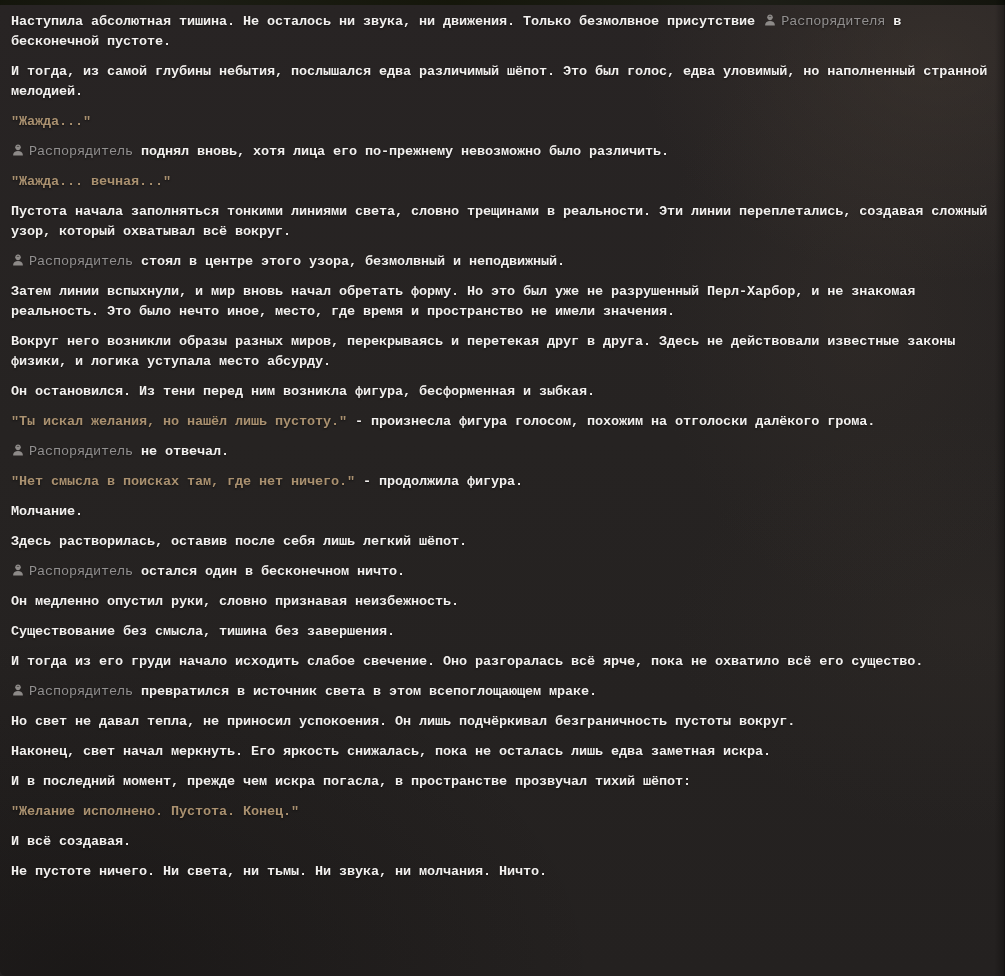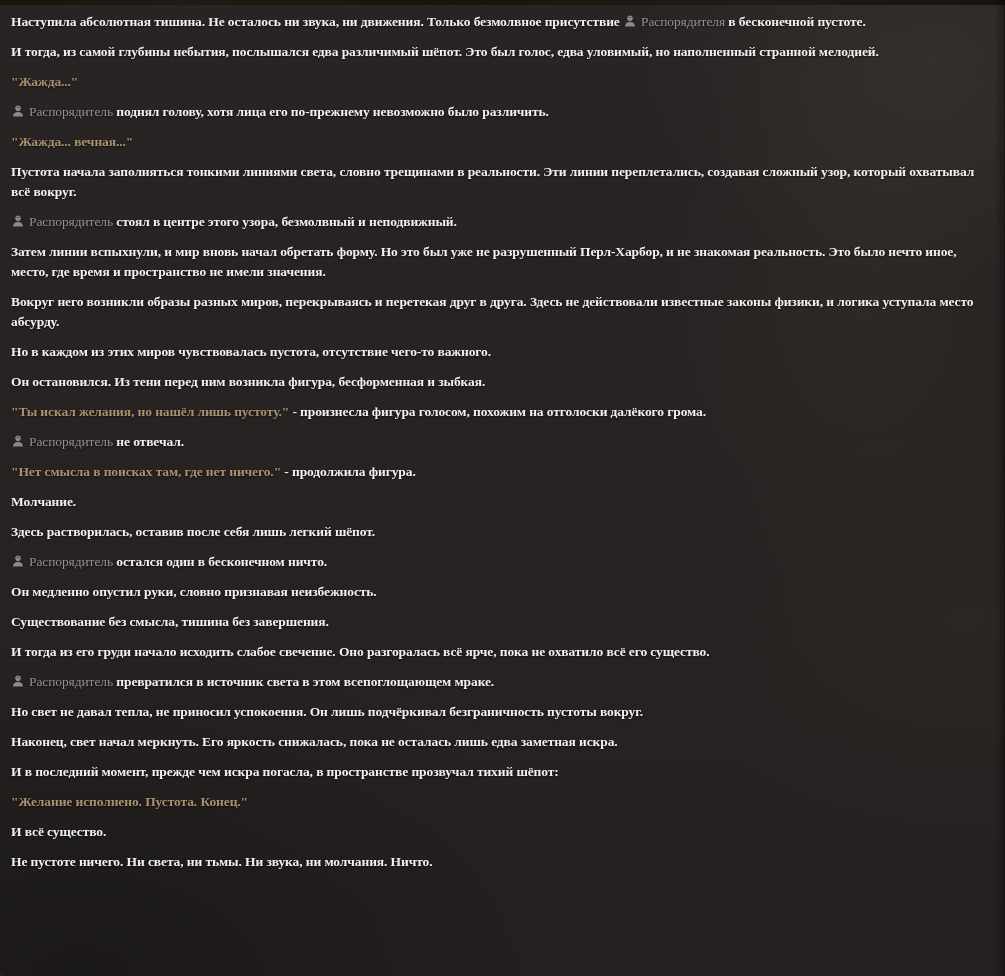--- a/index.html
+++ b/index.html
@@ -7,21 +7,21 @@
     padding: 0;
     width: 1005px;
     height: 976px;
     overflow: hidden;
     background: #232120;
   }
   .stage {
     position: relative;
     width: 1005px;
     height: 976px;
-    font-family: Liberation Serif, serif;
+    font-family: Liberation Mono, monospace;
     
     background:
       radial-gradient(420px 320px at 93% 6%, rgba(84, 72, 60, 0.30), rgba(84,72,60,0) 70%),
       radial-gradient(300px 420px at 86% 32%, rgba(70, 60, 52, 0.22), rgba(70,60,52,0) 70%),
       radial-gradient(420px 300px at 96% 64%, rgba(66, 58, 50, 0.18), rgba(66,58,50,0) 70%),
       radial-gradient(700px 460px at 8% 100%, rgba(10, 8, 8, 0.35), rgba(10,8,8,0) 75%),
       linear-gradient(180deg, #282424 0%, #262322 45%, #242120 100%);
     border-radius: 6px;
   }
   .top-edge {
@@ -85,31 +85,30 @@
               <path fill="#8d8a88" d="M12 2.6c2.7 0 4.8 2.1 4.8 4.8s-2.1 4.9-4.8 4.9-4.8-2.2-4.8-4.9S9.3 2.6 12 2.6z"></path>
               <path fill="#8d8a88" d="M12 13.6c4.6 0 8.3 2.6 8.3 6.4v1.4H3.7V20c0-3.8 3.7-6.4 8.3-6.4z"></path>
               <path fill="#4a4846" d="M9.4 6.2c.5-1 1.5-1.7 2.6-1.7s2.1.7 2.6 1.7c-.7.5-1.6.8-2.6.8s-1.9-.3-2.6-.8z"></path>
             </svg></span><span class="mention-name">Распорядителя</span></span><span class="text"> в бесконечной пустоте.</span></p>
       <p class="para"><span class="text">И тогда, из самой глубины небытия, послышался едва различимый шёпот. Это был голос, едва уловимый, но наполненный странной мелодией.</span></p>
       <p class="para"><span class="quote">"Жажда..."</span></p>
       <p class="para"><span class="mention"><span class="mention-icon"><svg viewBox="0 0 24 24" width="14" height="14" aria-hidden="true">
               <path fill="#8d8a88" d="M12 2.6c2.7 0 4.8 2.1 4.8 4.8s-2.1 4.9-4.8 4.9-4.8-2.2-4.8-4.9S9.3 2.6 12 2.6z"></path>
               <path fill="#8d8a88" d="M12 13.6c4.6 0 8.3 2.6 8.3 6.4v1.4H3.7V20c0-3.8 3.7-6.4 8.3-6.4z"></path>
               <path fill="#4a4846" d="M9.4 6.2c.5-1 1.5-1.7 2.6-1.7s2.1.7 2.6 1.7c-.7.5-1.6.8-2.6.8s-1.9-.3-2.6-.8z"></path>
-            </svg></span><span class="mention-name">Распорядитель</span></span><span class="text"> поднял голову, хотя лица его по-прежнему невозможно было различить.</span></p>
+            </svg></span><span class="mention-name">Распорядитель</span></span><span class="text"> поднял вновь, хотя лица его по-прежнему невозможно было различить.</span></p>
       <p class="para"><span class="quote">"Жажда... вечная..."</span></p>
       <p class="para"><span class="text">Пустота начала заполняться тонкими линиями света, словно трещинами в реальности. Эти линии переплетались, создавая сложный узор, который охватывал всё вокруг.</span></p>
       <p class="para"><span class="mention"><span class="mention-icon"><svg viewBox="0 0 24 24" width="14" height="14" aria-hidden="true">
               <path fill="#8d8a88" d="M12 2.6c2.7 0 4.8 2.1 4.8 4.8s-2.1 4.9-4.8 4.9-4.8-2.2-4.8-4.9S9.3 2.6 12 2.6z"></path>
               <path fill="#8d8a88" d="M12 13.6c4.6 0 8.3 2.6 8.3 6.4v1.4H3.7V20c0-3.8 3.7-6.4 8.3-6.4z"></path>
               <path fill="#4a4846" d="M9.4 6.2c.5-1 1.5-1.7 2.6-1.7s2.1.7 2.6 1.7c-.7.5-1.6.8-2.6.8s-1.9-.3-2.6-.8z"></path>
             </svg></span><span class="mention-name">Распорядитель</span></span><span class="text"> стоял в центре этого узора, безмолвный и неподвижный.</span></p>
       <p class="para"><span class="text">Затем линии вспыхнули, и мир вновь начал обретать форму. Но это был уже не разрушенный Перл-Харбор, и не знакомая реальность. Это было нечто иное, место, где время и пространство не имели значения.</span></p>
       <p class="para"><span class="text">Вокруг него возникли образы разных миров, перекрываясь и перетекая друг в друга. Здесь не действовали известные законы физики, и логика уступала место абсурду.</span></p>
-      <p class="para"><span class="text">Но в каждом из этих миров чувствовалась пустота, отсутствие чего-то важного.</span></p>
       <p class="para"><span class="text">Он остановился. Из тени перед ним возникла фигура, бесформенная и зыбкая.</span></p>
       <p class="para"><span class="quote">"Ты искал желания, но нашёл лишь пустоту."</span><span class="text"> - произнесла фигура голосом, похожим на отголоски далёкого грома.</span></p>
       <p class="para"><span class="mention"><span class="mention-icon"><svg viewBox="0 0 24 24" width="14" height="14" aria-hidden="true">
               <path fill="#8d8a88" d="M12 2.6c2.7 0 4.8 2.1 4.8 4.8s-2.1 4.9-4.8 4.9-4.8-2.2-4.8-4.9S9.3 2.6 12 2.6z"></path>
               <path fill="#8d8a88" d="M12 13.6c4.6 0 8.3 2.6 8.3 6.4v1.4H3.7V20c0-3.8 3.7-6.4 8.3-6.4z"></path>
               <path fill="#4a4846" d="M9.4 6.2c.5-1 1.5-1.7 2.6-1.7s2.1.7 2.6 1.7c-.7.5-1.6.8-2.6.8s-1.9-.3-2.6-.8z"></path>
             </svg></span><span class="mention-name">Распорядитель</span></span><span class="text"> не отвечал.</span></p>
       <p class="para"><span class="quote">"Нет смысла в поисках там, где нет ничего."</span><span class="text"> - продолжила фигура.</span></p>
       <p class="para"><span class="text">Молчание.</span></p>
       <p class="para"><span class="text">Здесь растворилась, оставив после себя лишь легкий шёпот.</span></p>
@@ -123,17 +122,17 @@
       <p class="para"><span class="text">И тогда из его груди начало исходить слабое свечение. Оно разгоралась всё ярче, пока не охватило всё его существо.</span></p>
       <p class="para"><span class="mention"><span class="mention-icon"><svg viewBox="0 0 24 24" width="14" height="14" aria-hidden="true">
               <path fill="#8d8a88" d="M12 2.6c2.7 0 4.8 2.1 4.8 4.8s-2.1 4.9-4.8 4.9-4.8-2.2-4.8-4.9S9.3 2.6 12 2.6z"></path>
               <path fill="#8d8a88" d="M12 13.6c4.6 0 8.3 2.6 8.3 6.4v1.4H3.7V20c0-3.8 3.7-6.4 8.3-6.4z"></path>
               <path fill="#4a4846" d="M9.4 6.2c.5-1 1.5-1.7 2.6-1.7s2.1.7 2.6 1.7c-.7.5-1.6.8-2.6.8s-1.9-.3-2.6-.8z"></path>
             </svg></span><span class="mention-name">Распорядитель</span></span><span class="text"> превратился в источник света в этом всепоглощающем мраке.</span></p>
       <p class="para"><span class="text">Но свет не давал тепла, не приносил успокоения. Он лишь подчёркивал безграничность пустоты вокруг.</span></p>
       <p class="para"><span class="text">Наконец, свет начал меркнуть. Его яркость снижалась, пока не осталась лишь едва заметная искра.</span></p>
       <p class="para"><span class="text">И в последний момент, прежде чем искра погасла, в пространстве прозвучал тихий шёпот:</span></p>
       <p class="para"><span class="quote">"Желание исполнено. Пустота. Конец."</span></p>
-      <p class="para"><span class="text">И всё существо.</span></p>
+      <p class="para"><span class="text">И всё создавая.</span></p>
       <p class="para"><span class="text">Не пустоте ничего. Ни света, ни тьмы. Ни звука, ни молчания. Ничто.</span></p>
     </div>
   <div class="right-edge"></div>
 </div>
 
 </body></html>

